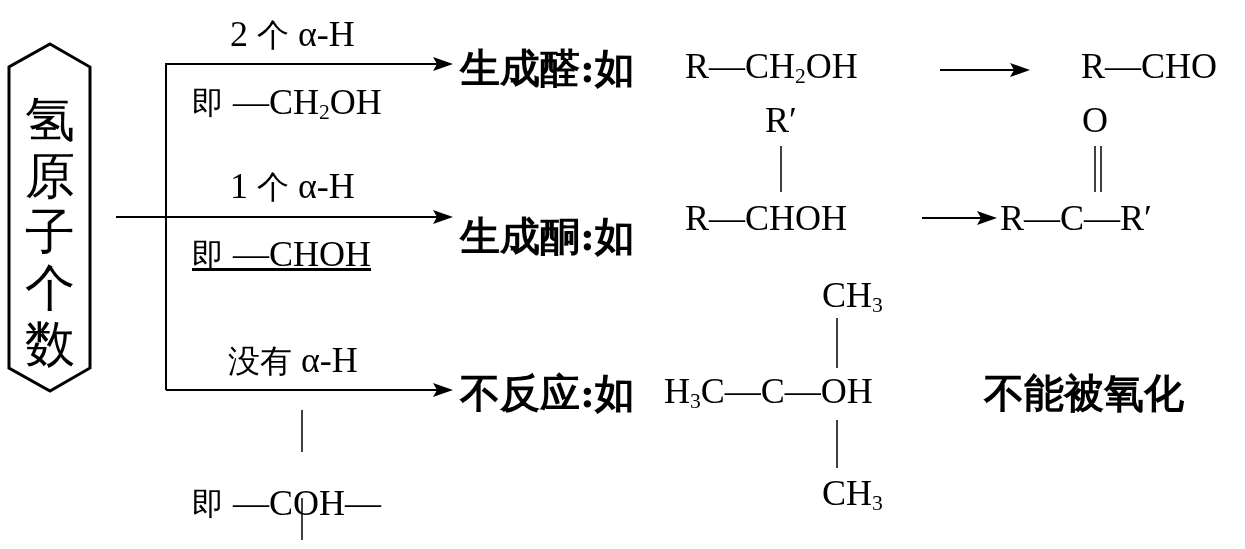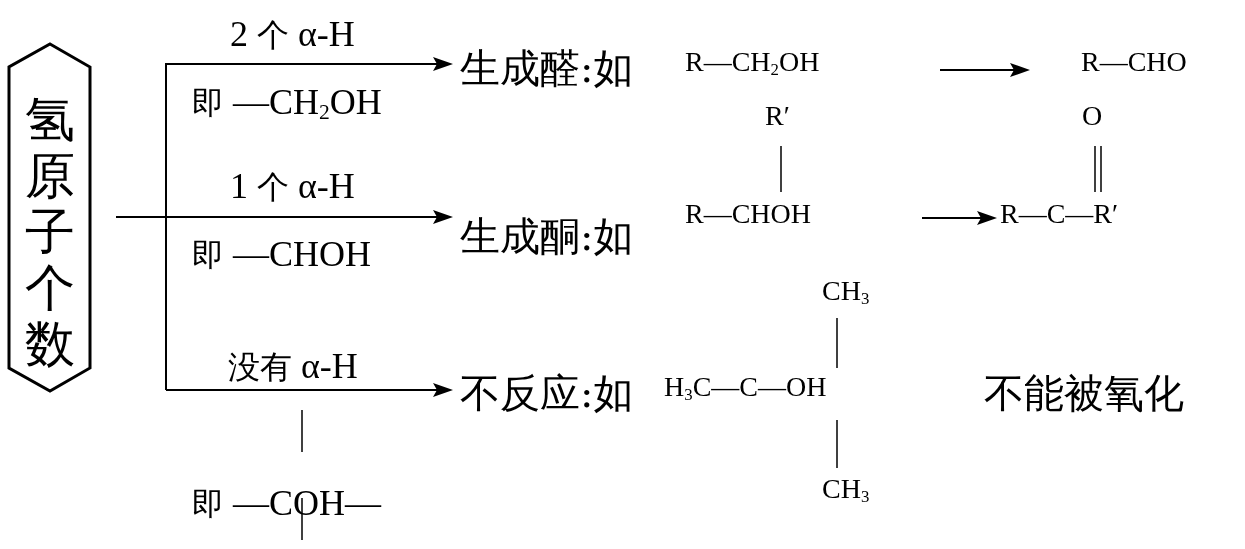--- a/index.html
+++ b/index.html
@@ -1,21 +1,21 @@
 <!DOCTYPE html>
 <html><head>
 <meta charset="utf-8">
 <style>
   html, body { margin: 0; padding: 0; background: #ffffff; }
   body { width: 1245px; height: 549px; position: relative; overflow: hidden;
          font-family: "DejaVu Serif", "Liberation Serif", serif; color: #000; }
   .t { position: absolute; white-space: nowrap; line-height: 1; }
-  .big { font-size: 28px; font-family: "Liberation Serif", "DejaVu Serif", serif; }
+  .big { font-size: 36px; font-family: "Liberation Serif", "DejaVu Serif", serif; }
   .mid { font-size: 36px; font-family: "Liberation Serif", "DejaVu Serif", serif; }
-  .cjk-big { font-size: 40px; font-family: "DejaVu Serif", serif; }
+  .cjk-big { font-size: 40px; font-family: "DejaVu Serif", serif; font-weight: bold; }
   .cjk-mid { font-size: 32px; font-family: "DejaVu Serif", serif; }
   .vert { font-size: 50px; font-family: "DejaVu Serif", serif; line-height: 56px;
           width: 60px; text-align: center; }
   sub.s { font-size: 60%; vertical-align: -0.25em; }
   svg.lines { position: absolute; left: 0; top: 0; }
 </style>
 </head>
 <body>
 
 <svg class="lines" width="1245" height="549">
@@ -83,33 +83,33 @@
 <div class="t big" style="left:685px; top:48px;">
   <span>R—CH</span><sub class="s">2</sub><span>OH</span>
 </div>
 <div class="t big" style="left:1044px; top:48px;margin-left:37px;">R—CHO</div>
 
 <div class="t mid" style="left:230px; top:168px;">
   <span>1</span>
   <span class="cjk-mid">个</span>
   <span>α-H</span>
 </div>
-<div class="t mid" style="left:192px; top:236px;">
+<div class="t mid" style="left:192px; top:236px;text-decoration:underline;">
   <span class="cjk-mid">即</span>
   <span>—CHOH</span>
 </div>
 <div class="t" style="left:460px; top:216px;">
   <span class="cjk-big">生成酮</span><span class="cjk-big">:</span><span class="cjk-big">如</span>
 </div>
 <div class="t big" style="left:765px; top:102px;">R′</div>
 <div class="t big" style="left:685px; top:200px;">R—CHOH</div>
 <div class="t big" style="left:1082px; top:102px;">O</div>
 <div class="t big" style="left:1000px; top:200px;font-family:Liberation Serif, serif;">R—C—R′</div>
 
-<div class="t mid" style="left:228px; top:342px;margin-top:6px;">
+<div class="t mid" style="left:228px; top:342px;">
   <span class="cjk-mid">没有</span>
   <span>α-H</span>
 </div>
 <div class="t mid" style="left:192px; top:485px;">
   <span class="cjk-mid">即</span>
   <span>—COH—</span>
 </div>
 <div class="t" style="left:460px; top:373px;">
   <span class="cjk-big">不反应</span><span class="cjk-big">:</span><span class="cjk-big">如</span>
 </div>

